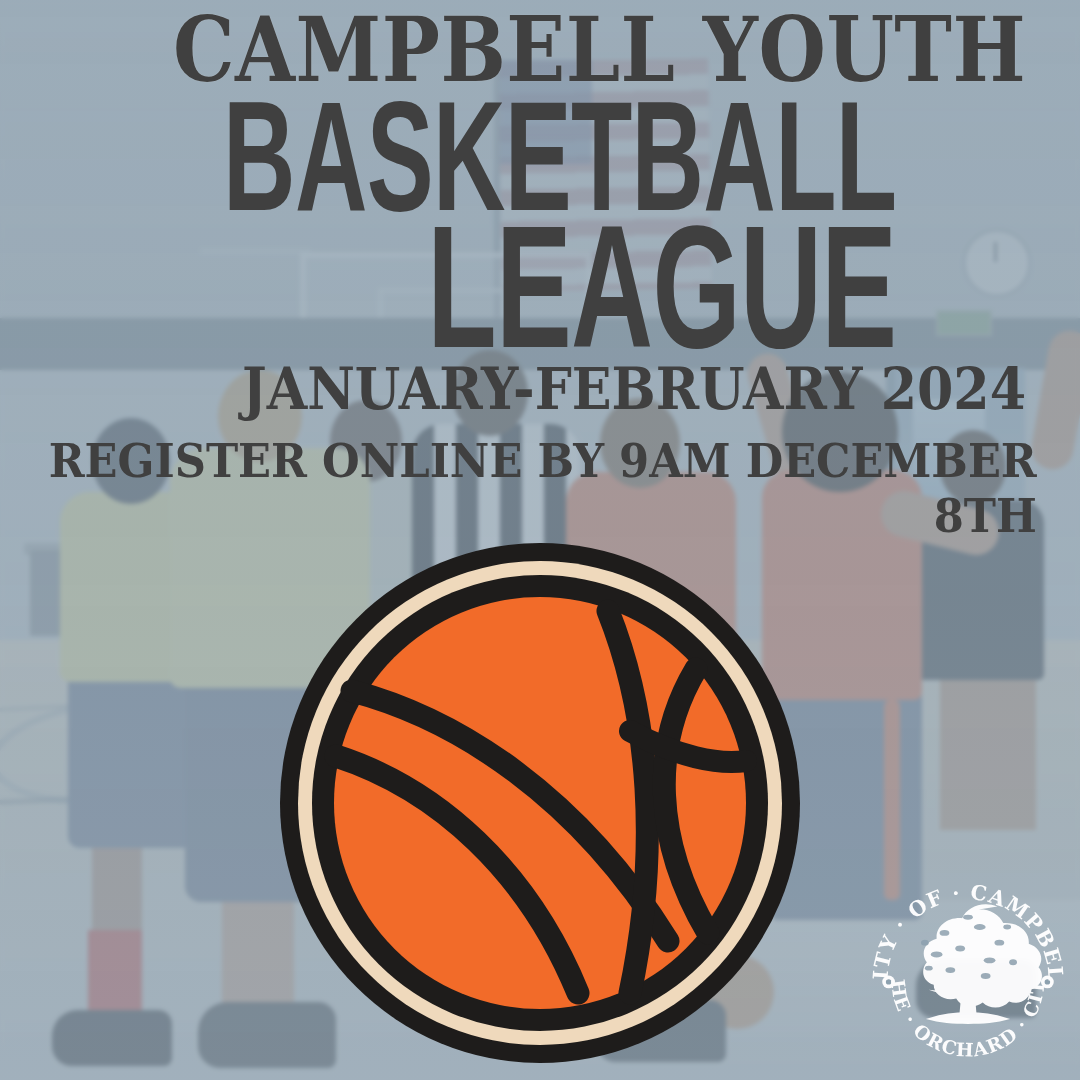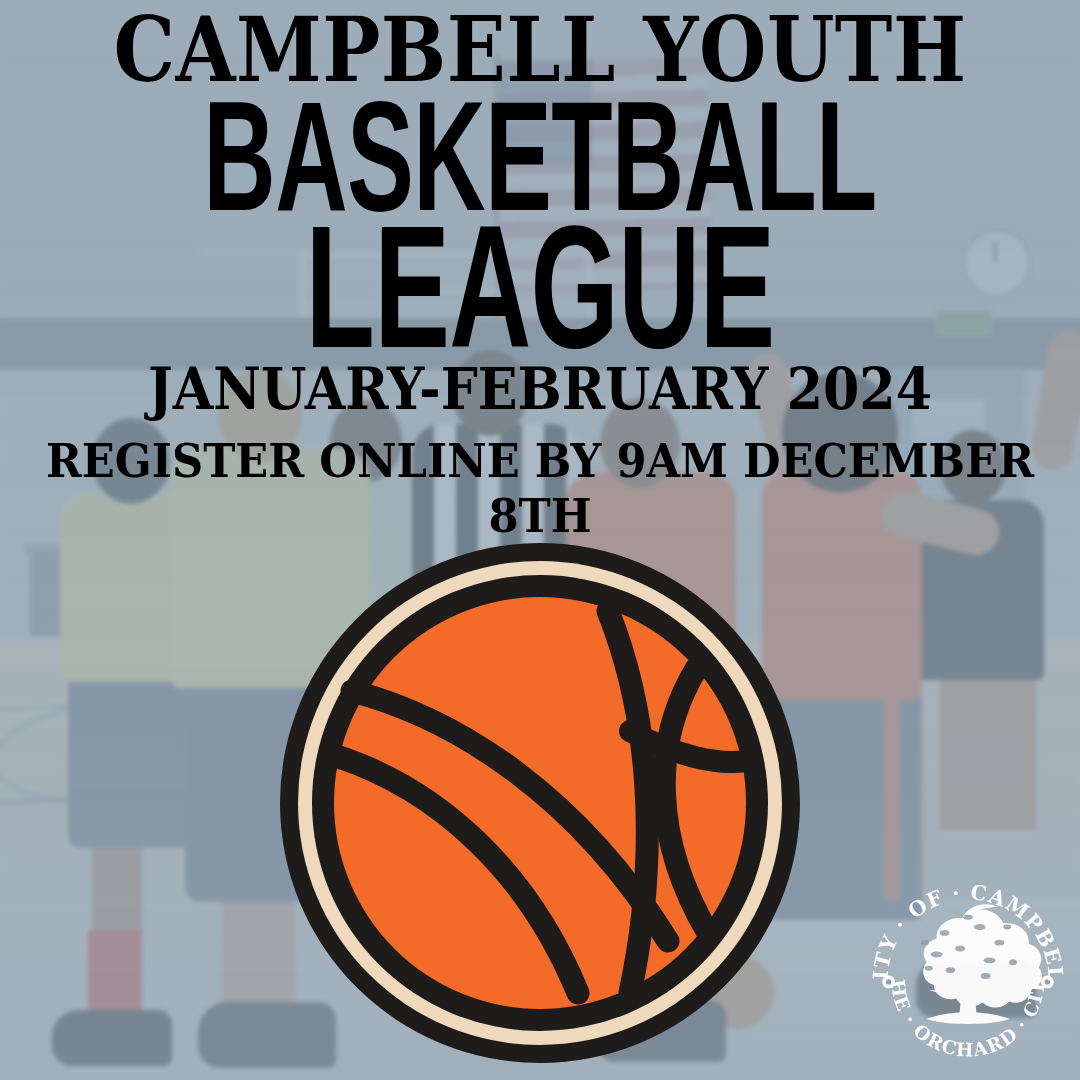--- a/index.html
+++ b/index.html
@@ -198,22 +198,22 @@
   }
   .overlay-2 {
     position: absolute; inset: 0;
     background: linear-gradient(180deg, rgba(136,156,172,.35) 0%, rgba(150,168,182,.22) 55%, rgba(160,176,188,.30) 100%);
   }
 
   
   .text-stack {
     position: absolute;
     left: 0; top: 0; width: 1080px;
-    text-align: center;
-    color: #000000;
+    text-align: right;
+    color: #404040;
     z-index: 10;
   }
 
   .headline-slab {
     font-family: "DejaVu Serif", "Liberation Serif", serif;
     font-weight: 700;
     letter-spacing: 0.5px;
     line-height: .98;
     transform-origin: center top;
   }

